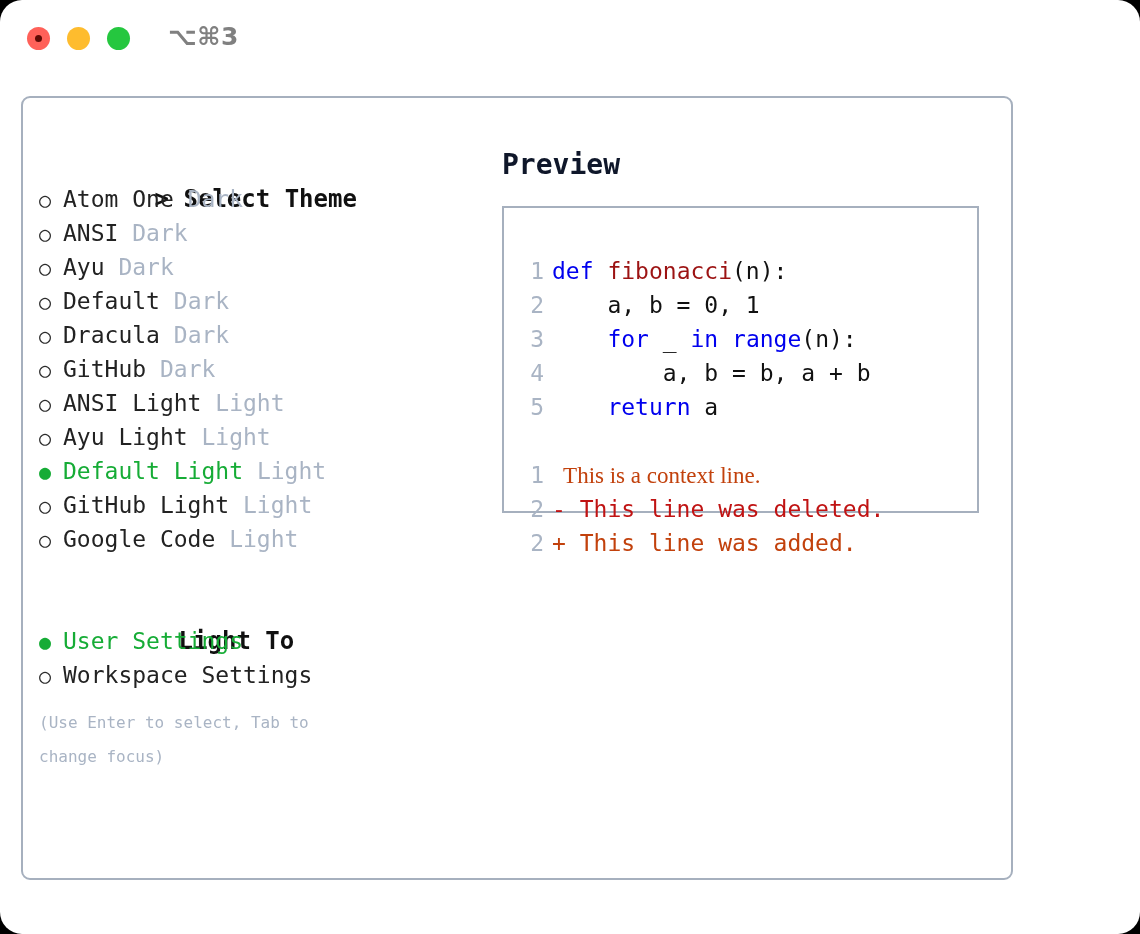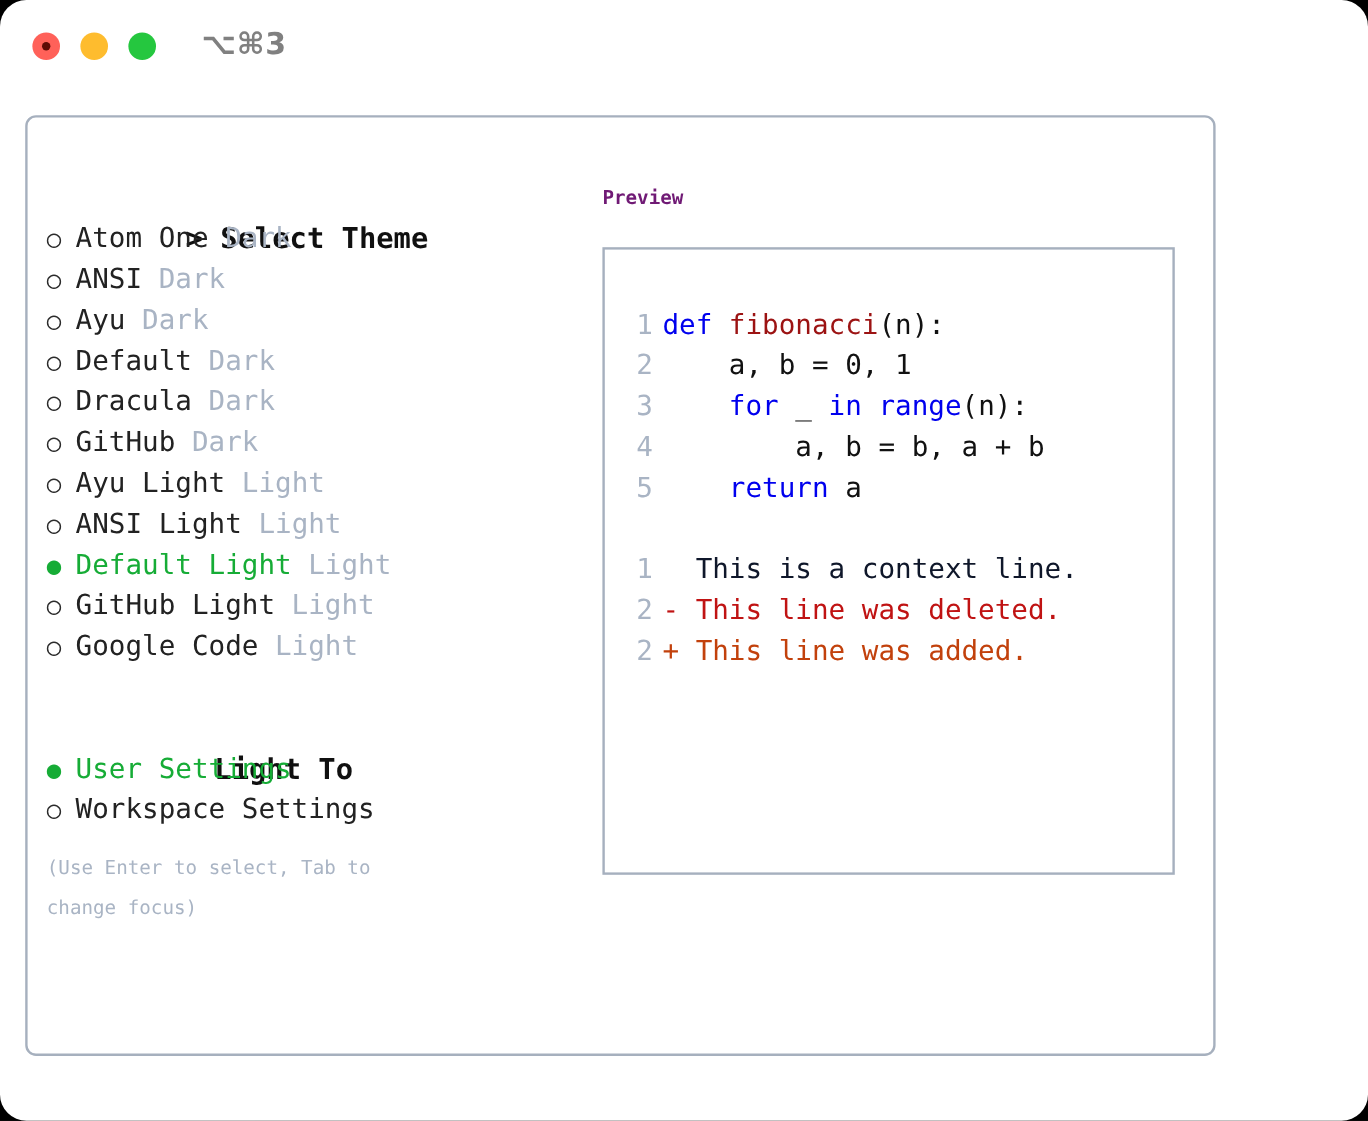--- a/index.html
+++ b/index.html
@@ -142,30 +142,30 @@
   }
 
   
   #preview-column {
     position: absolute;
     left: 479px;
     top: 50px;
     width: 490px;
   }
   #preview-title {
-    font-size: 16px;
+    font-size: 28px;
     font-weight: 700;
-    color: #701a75;
+    color: #0f172a;
     line-height: 34px;
     height: 34px;
   }
   #preview-box {
     margin-top: 24px;
     width: 477px;
-    height: 523px;
+    height: 307px;
     border: 2px solid #a6b0be;
     box-sizing: border-box;
     background: #ffffff;
     position: relative;
   }
   #preview-code {
     position: absolute;
     left: 18px;
     top: 46px;
     right: 6px;
@@ -179,21 +179,21 @@
   .ln {
     display: inline-block;
     width: 22px;
     text-align: right;
     color: #a9b4c4;
     margin-right: 8px;
   }
   .tok-kw      { color: #0000ee; }
   .tok-fn      { color: #9c1313; }
   .tok-plain   { color: #111111; }
-  .tok-ctx     { color: #0f172a; }
+  .tok-ctx     { color: #c2410c; font-family: Liberation Serif, serif; }
   .tok-del     { color: #c01313; }
   .tok-add     { color: #c2410c; }
 </style>
 </head>
 <body>
 
 <div id="app-window">
 
   <div id="titlebar">
     <div class="traffic-lights">
@@ -210,22 +210,22 @@
       <div class="row header-row">
         <span>&gt; Select Theme</span>
       </div>
       <div id="theme-list">
           <div class="row"><span class="bullet bullet-empty">○</span><span class="row-label">Atom One </span><span class="row-badge">Dark</span></div>
           <div class="row"><span class="bullet bullet-empty">○</span><span class="row-label">ANSI </span><span class="row-badge">Dark</span></div>
           <div class="row"><span class="bullet bullet-empty">○</span><span class="row-label">Ayu </span><span class="row-badge">Dark</span></div>
           <div class="row"><span class="bullet bullet-empty">○</span><span class="row-label">Default </span><span class="row-badge">Dark</span></div>
           <div class="row"><span class="bullet bullet-empty">○</span><span class="row-label">Dracula </span><span class="row-badge">Dark</span></div>
           <div class="row"><span class="bullet bullet-empty">○</span><span class="row-label">GitHub </span><span class="row-badge">Dark</span></div>
+          <div class="row"><span class="bullet bullet-empty">○</span><span class="row-label">ANSI Light </span><span class="row-badge">Light</span></div>
           <div class="row"><span class="bullet bullet-empty">○</span><span class="row-label">Ayu Light </span><span class="row-badge">Light</span></div>
-          <div class="row"><span class="bullet bullet-empty">○</span><span class="row-label">ANSI Light </span><span class="row-badge">Light</span></div>
           <div class="row"><span class="bullet bullet-filled">●</span><span class="row-label sel">Default Light </span><span class="row-badge">Light</span></div>
           <div class="row"><span class="bullet bullet-empty">○</span><span class="row-label">GitHub Light </span><span class="row-badge">Light</span></div>
           <div class="row"><span class="bullet bullet-empty">○</span><span class="row-label">Google Code </span><span class="row-badge">Light</span></div>
         </div>
 
       <div class="spacer-row"></div>
 
       <div class="row header-row">
         <span class="bullet bullet-blank">○</span><span>Light To</span>
       </div>

